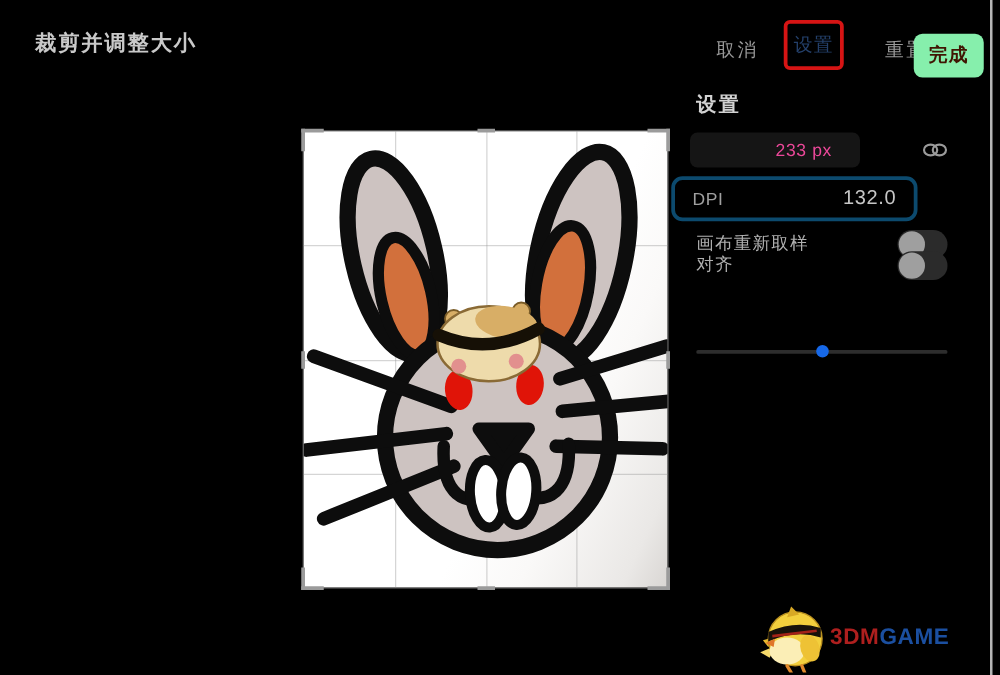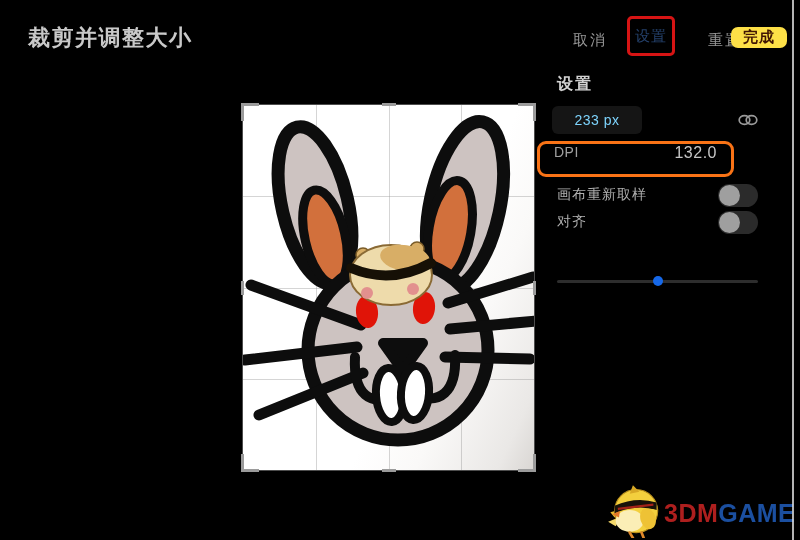--- a/index.html
+++ b/index.html
@@ -1,51 +1,51 @@
 <!DOCTYPE html>
 <html><head>
 <meta charset="utf-8">
 <style>
   html,body{margin:0;padding:0;background:#000;}
   #app{position:relative;width:800px;height:540px;background:#000;overflow:hidden;
        font-family:"Liberation Sans","DejaVu Sans",sans-serif;}
 
   
-  .page-title{position:absolute;left:28px;top:23px;font-size:22px;font-weight:600;
+  .page-title{position:absolute;left:28px;top:23px;font-size:17px;font-weight:600;
               color:#c9c9c9;letter-spacing:1.5px;}
   .tb-btn{position:absolute;top:31px;font-size:15px;color:#989898;letter-spacing:2px;cursor:default;}
   .tb-cancel{left:573px;}
   .tb-reset{left:708px;}
   .anno-settings{position:absolute;left:627px;top:16px;width:48px;height:40px;
                  border:3px solid #d61414;border-radius:5px;display:flex;
                  align-items:center;justify-content:center;box-sizing:border-box;}
   .tb-settings{font-size:15px;color:#24406b;letter-spacing:1px;}
-  .tb-done{position:absolute;left:731px;top:27px;width:56px;height:21px;background:#fde047;
+  .tb-done{position:absolute;left:731px;top:27px;width:56px;height:35px;background:#86efac;
            border-radius:7px;display:flex;align-items:center;justify-content:center;
            font-size:15px;font-weight:700;color:#401503;letter-spacing:1px;}
 
   
   .panel-header{position:absolute;left:557px;top:74px;font-size:16px;font-weight:600;
                 color:#d2d2d2;letter-spacing:2px;}
   .px-row{position:absolute;left:552px;top:106px;width:206px;height:28px;
           display:flex;align-items:center;justify-content:space-between;}
   .px-field{width:90px;height:28px;background:#151515;border-radius:6px;display:flex;
-            align-items:center;justify-content:center;font-size:14px;color:#7dd3fc;letter-spacing:.5px;}
+            align-items:center;justify-content:center;font-size:14px;color:#ec4899;letter-spacing:.5px;padding-left:46px;}
   .link-icon{display:flex;align-items:center;}
 
   .anno-dpi{position:absolute;left:537px;top:141px;width:197px;height:36px;
-            border:3px solid #f97316;border-radius:9px;box-sizing:border-box;
-            display:flex;align-items:flex-start;justify-content:space-between;padding:0 14px;}
+            border:3px solid #0c4a6e;border-radius:9px;box-sizing:border-box;
+            display:flex;align-items:center;justify-content:space-between;padding:0 14px;}
   .dpi-label{font-size:14px;color:#a0a0a0;letter-spacing:.5px;}
   .dpi-value{font-size:16px;color:#c6c6c6;letter-spacing:.5px;}
 
   .toggle-row{position:absolute;left:557px;width:201px;height:24px;display:flex;
               align-items:center;justify-content:space-between;}
   .row-resample{top:183px;gap:13px;}
-  .row-snap{top:210px;}
+  .row-snap{top:200px;}
   .toggle-row .lbl{font-size:14px;color:#b0b0b0;letter-spacing:1px;}
   .toggle{position:relative;width:40px;height:23px;border-radius:12px;background:#2b2b2b;}
   .toggle .knob{position:absolute;left:1px;top:1px;width:21px;height:21px;border-radius:50%;
                 background:#9f9f9f;}
 
   .rot-row{position:absolute;left:557px;top:257px;width:201px;display:flex;
            align-items:center;justify-content:space-between;}
   .rot-lbl{font-size:13px;color:#8b8b8b;letter-spacing:1px;}
   .rot-val{font-size:13px;color:#707070;}
   .slider-track{position:absolute;left:557px;top:280px;width:201px;height:3px;
@@ -68,21 +68,21 @@
   .h-br{right:-2px;bottom:-2px;border-right:3px solid #9b9b9b;border-bottom:3px solid #9b9b9b;}
   .h-mid{position:absolute;background:#9b9b9b;}
   .h-t{left:50%;top:-2px;width:14px;height:3px;margin-left:-7px;}
   .h-b{left:50%;bottom:-2px;width:14px;height:3px;margin-left:-7px;}
   .h-l{left:-2px;top:50%;width:3px;height:14px;margin-top:-7px;}
   .h-r{right:-2px;top:50%;width:3px;height:14px;margin-top:-7px;}
 
   
   .watermark{position:absolute;left:606px;top:482px;width:192px;height:58px;}
   .wm-bird{position:absolute;left:0;top:0;}
-  .wm-text{position:absolute;left:58px;top:17px;font-size:25px;font-weight:800;
+  .wm-text{position:absolute;left:58px;top:17px;font-size:18px;font-weight:800;
            letter-spacing:.5px;font-style:normal;}
   .wm-red{color:#ae1f1e;}
   .wm-blue{color:#1b4fa0;}
 
   .edge-line{position:absolute;left:792px;top:0;width:2px;height:540px;
              background:rgba(225,225,225,.8);}
 </style>
 </head>
 <body>
 

